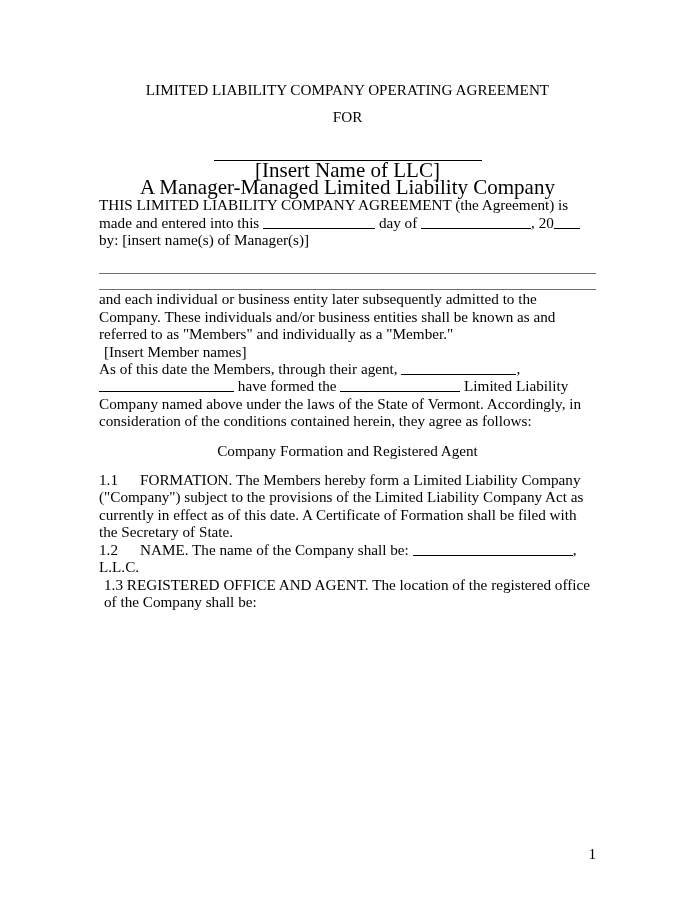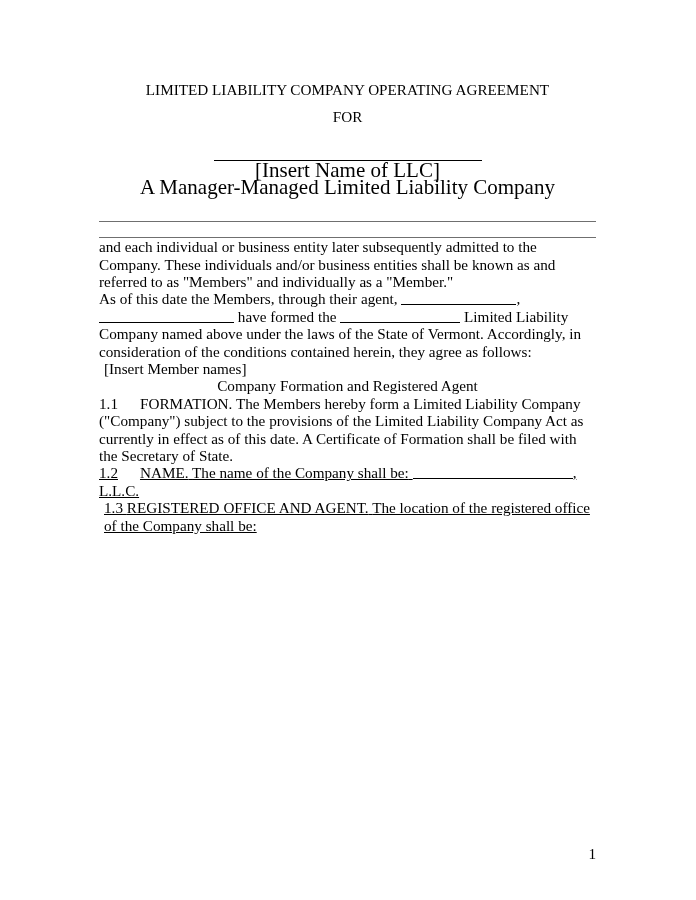--- a/index.html
+++ b/index.html
@@ -59,21 +59,21 @@
     font-size: 21px;
     line-height: 17px;
   }
   p.body-par {
     font-size: 15.2px;
     line-height: 17.4px;
     margin: 0;
     text-align: left;
   }
   .par-gap-lg { margin-top: 19px; }
-  .par-gap-md { margin-top: 17px; text-decoration: underline; }
+  .par-gap-md { margin-top: 17px; }
   .par-gap-xl { margin-top: 30px; }
   .par-gap-xxl { margin-top: 36px; }
 
   .blank-rules {
     margin-top: 10px;
   }
   .blank-rule {
     width: 497px;
     border-bottom: 1px solid #6f6f6f;
     height: 15px;
@@ -81,21 +81,21 @@
   .indent-sm { padding-left: 5px; }
 
   .article-heading {
     font-size: 15.2px;
     line-height: 17.4px;
     margin: 0;
   }
   .article-subheading {
     font-size: 15.2px;
     line-height: 17.4px;
-    margin: 0;
+    margin: 12px;
   }
   .clause-num-gap {
     display: inline-block;
     width: 22px;
   }
   .fill-blank {
     display: inline-block;
     border-bottom: 1px solid #000000;
     vertical-align: baseline;
     height: 0.92em;
@@ -127,37 +127,44 @@
     <div class="doc-title">LIMITED LIABILITY COMPANY OPERATING AGREEMENT</div>
 
     <div class="doc-for">FOR</div>
 
     <div class="llc-name-block">
       <div class="llc-name-rule"></div>
       <div class="name-line-1">[Insert Name of LLC]</div>
       <div class="name-line-2">A Manager-Managed Limited Liability Company</div>
     </div>
 
+    <p class="body-par par-gap-xl"><span>THIS LIMITED LIABILITY COMPANY AGREEMENT (the Agreement) is made and</span>
+      <span>entered into this</span>
+      <span class="fill-blank fb-date"></span>
+      <span>day of</span>
+      <span class="fill-blank fb-month"></span><span>, 20</span><span class="fill-blank fb-year"></span>
+      <span>by: [insert</span>
+      <span>name(s) of Manager(s)]</span></p>
 
     <div class="blank-rules">
       <div class="blank-rule"></div>
       <div class="blank-rule"></div>
     </div>
 
     <p class="body-par par-gap-xl">and each individual or business entity later subsequently admitted to the Company. These individuals and/or business entities shall be known as and referred to as "Members" and individually as a "Member."</p>
 
+    <p class="body-par par-gap-xxl indent-sm">[Insert Member names]</p>
+
     <p class="body-par par-gap-lg"><span>As of this date the Members, through their agent,</span>
       <span class="fill-blank fb-agent"></span><span>,</span><br>
       <span class="fill-blank fb-formed-left"></span>
       <span>have formed the</span>
       <span class="fill-blank fb-formed-right"></span>
       <span>Limited Liability</span>
       <span>Company named above under the laws of the State of Vermont. Accordingly, in consideration of the conditions contained herein, they agree as follows:</span></p>
-
-    <p class="body-par par-gap-xxl indent-sm">[Insert Member names]</p>
 
     <p class="article-subheading">Company Formation and Registered Agent</p>
 
     <p class="body-par par-gap-lg"><span>1.1</span><span class="clause-num-gap"></span><span>FORMATION.</span> <span>The Members hereby form a Limited Liability Company ("Company") subject to the provisions of the Limited Liability Company Act as currently in effect as of this date. A Certificate of Formation shall be filed with the Secretary of State.</span></p>
 
     <p class="body-par par-gap-md"><span>1.2</span><span class="clause-num-gap"></span><span>NAME.</span> <span>The name of the Company shall  be:</span> <span class="fill-blank fb-name"></span><span>,</span><br><span>L.L.C.</span></p>
 
     <p class="body-par par-gap-md indent-sm"><span>1.3</span> <span>REGISTERED OFFICE AND AGENT.</span> <span>The location of the registered office of the Company shall be:</span></p>
 
     <div class="page-number">1</div>

